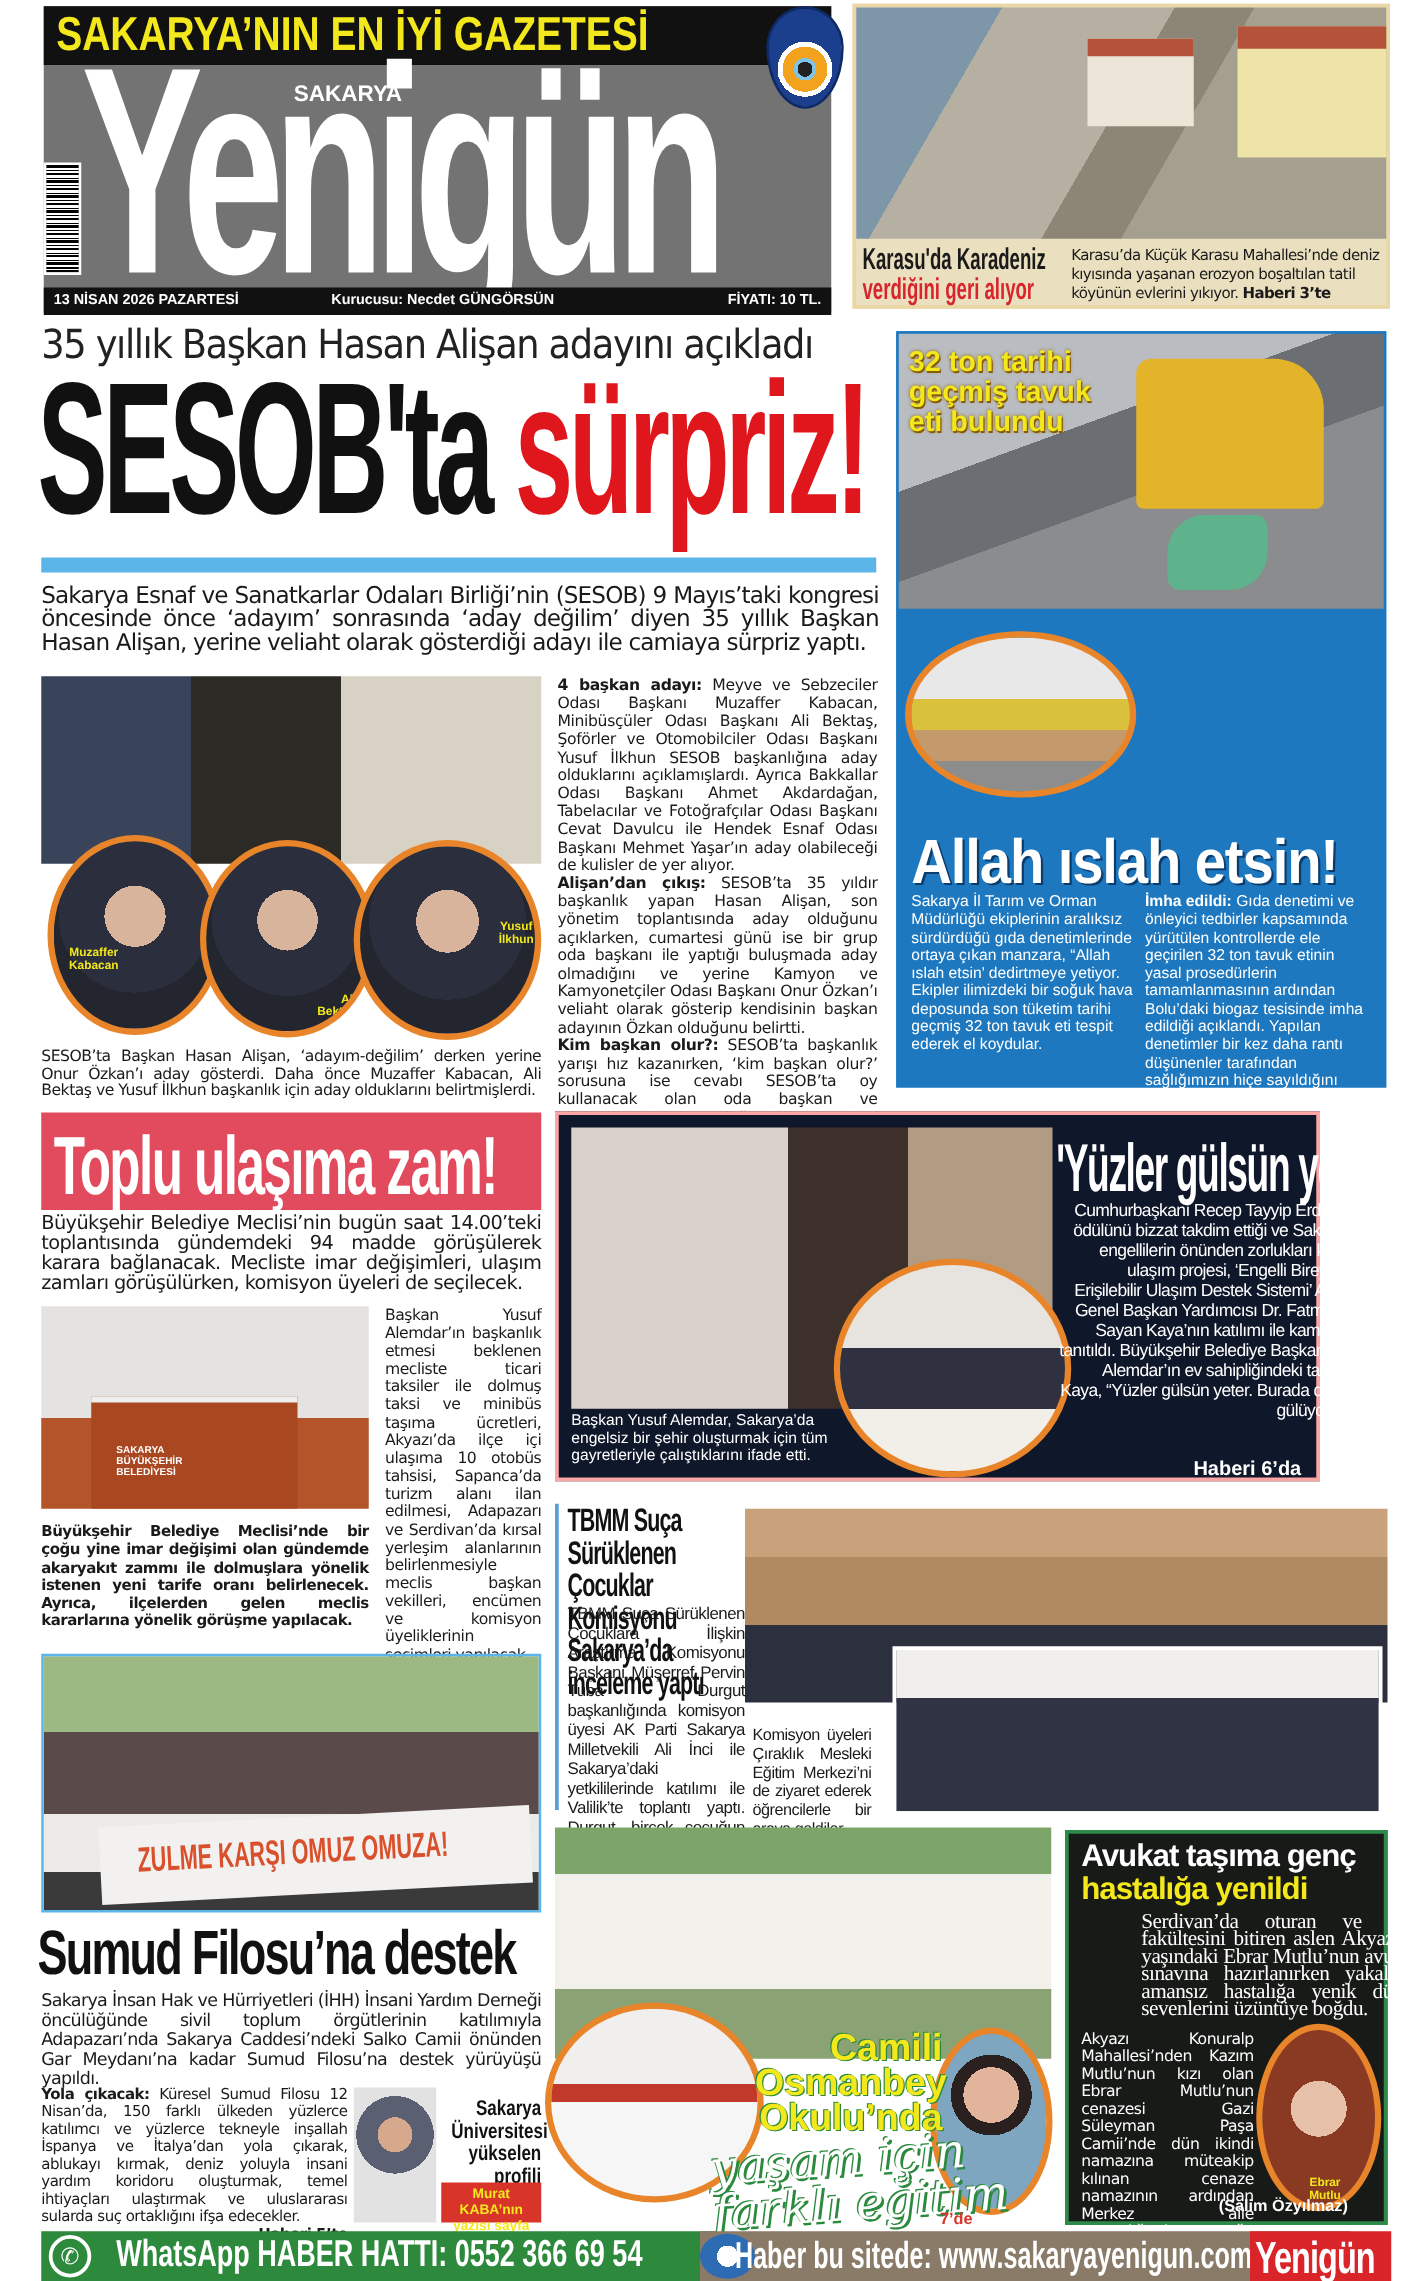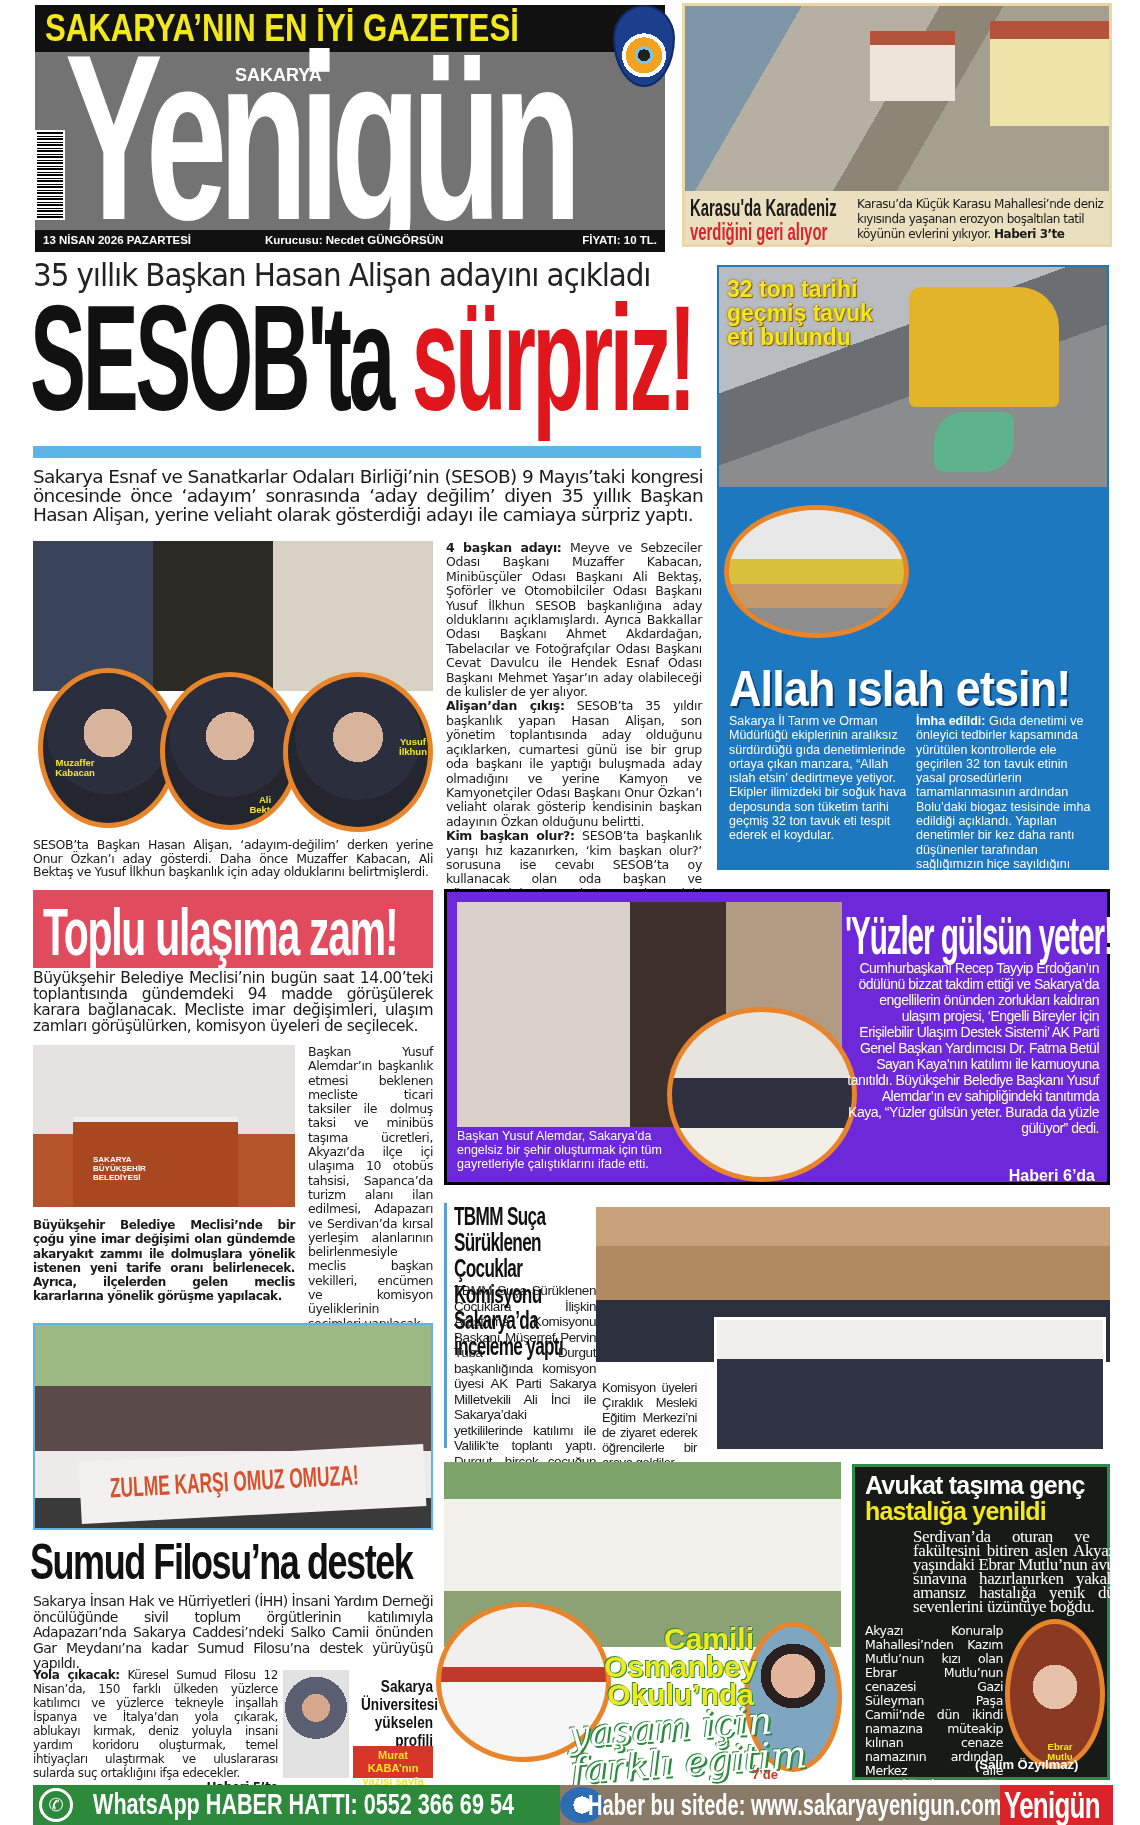--- a/index.html
+++ b/index.html
@@ -62,21 +62,21 @@
   #topluBox { left: 33px; top: 890px; width: 400px; height: 78px; background: #e24b5e; }
   #topluBox .t { position: absolute; left: 10px; top: 4px; font-size: 66px; color: #fff; transform: scaleX(0.62); letter-spacing: -2px; }
   #topluLead { left: 33px; top: 970px; width: 400px; font-family: "DejaVu Sans", sans-serif; font-size: 15.5px; line-height: 16px; letter-spacing: -0.5px; text-align: justify; }
   #meclisPhoto { left: 33px; top: 1045px; width: 262px; height: 162px; background: linear-gradient(180deg, #e5e3e1 0 55%, #b4542a 55%); }
   #meclisPhoto .podium { position:absolute; left:40px; top:72px; width:165px; height:90px; background:#a84720; border-top:5px solid #eee; }
   #meclisPhoto .logo { position:absolute; left:60px; top:110px; font-size:8px; color:#fff; font-weight:bold; line-height:9px; }
   #topluCol2 { left: 308px; top: 1045px; width: 125px; font-family: "DejaVu Sans", sans-serif; font-size: 12.5px; line-height: 14.3px; letter-spacing: -0.4px; text-align: justify; }
   #topluBold { left: 33px; top: 1218px; width: 262px; font-family: "DejaVu Sans", sans-serif; font-weight: bold; font-size: 12px; line-height: 14.3px; letter-spacing: -0.4px; text-align: justify; }
 
   
-  #yuzler { left: 444px; top: 889px; width: 666px; height: 296px; background: #6d28d9; border: 3px solid #000000; }
+  #yuzler { left: 444px; top: 889px; width: 612px; height: 296px; background: #0f172a; border: 3px solid #fca5a5; }
   #yuzler .p1 { left: 10px; top: 10px; width: 385px; height: 225px; background: linear-gradient(90deg, #d9d1c9 0 45%, #3d2f2a 45% 70%, #b19b83 70%); }
   #yuzler .headline { position: absolute; left: 398px; top: 12px; font-size: 54px; color: #fff; transform: scaleX(0.55); letter-spacing: -2px; }
   #yuzler .text { position: absolute; left: 400px; top: 68px; width: 252px; color: #fff; font-family: "Liberation Sans", sans-serif; font-size: 14px; line-height: 16px; letter-spacing: -0.5px; text-align: right; }
   #yuzler .cap { position: absolute; left: 10px; top: 237px; width: 210px; color: #fff; font-size: 12.5px; line-height: 14px; font-family: "Liberation Sans", sans-serif; }
   #yuzler .more { position: absolute; right: 12px; top: 275px; color: #fff; font-weight: bold; font-size: 16px; }
 
   
   #tbmm { left: 444px; top: 1195px; width: 666px; height: 258px; }
   #tbmm .vline { position: absolute; left: 0; top: 8px; width: 3px; height: 245px; background: #5a9fd6; }
   #tbmm .head { position: absolute; left: 10px; top: 8px; font-size: 26px; line-height: 26px; color: #111; transform: scaleX(0.66); letter-spacing: -1px; }
@@ -155,21 +155,21 @@
   <span class="black">SESOB'ta</span> <span class="red">sürpriz!</span>
 </div>
 <div id="bluebar" class="abs"></div>
 <div id="leadtext" class="abs">Sakarya Esnaf ve Sanatkarlar Odaları Birliği’nin (SESOB) 9 Mayıs’taki kongresi öncesinde önce ‘adayım’ sonrasında ‘aday değilim’ diyen 35 yıllık Başkan Hasan Alişan, yerine veliaht olarak gösterdiği adayı ile camiaya sürpriz yaptı.</div>
 
 <div id="sesobPhoto" class="photo"></div>
 <div class="circle personcirc" style="left:38px;top:668px;width:140px;height:160px;">
   <div class="namelabel" style="left:2px;top:85px;width:60px;">Muzaffer Kabacan</div>
 </div>
 <div class="circle personcirc" style="left:160px;top:672px;width:140px;height:158px;">
-  <div class="namelabel" style="left:80px;top:118px;width:40px;">Ali Bektaş</div>
+  <div class="namelabel" style="left:80px;top:118px;width:40px;text-align:right;">Ali Bektaş</div>
 </div>
 <div class="circle personcirc" style="left:283px;top:672px;width:150px;height:160px;">
   <div class="namelabel" style="left:105px;top:60px;width:40px;">Yusuf İlkhun</div>
 </div>
 <div id="sesobCaption" class="abs">SESOB’ta Başkan Hasan Alişan, ‘adayım-değilim’ derken yerine Onur Özkan’ı aday gösterdi. Daha önce Muzaffer Kabacan, Ali Bektaş ve Yusuf İlkhun başkanlık için aday olduklarını belirtmişlerdi.</div>
 
 <div id="sesobCol" class="abs body-text">
   <p><b>4 başkan adayı:</b><span> Meyve ve Sebzeciler Odası Başkanı Muzaffer Kabacan, Minibüsçüler Odası Başkanı Ali Bektaş, Şoförler ve Otomobilciler Odası Başkanı Yusuf İlkhun SESOB başkanlığına aday olduklarını açıklamışlardı. Ayrıca Bakkallar Odası Başkanı Ahmet Akdardağan, Tabelacılar ve Fotoğrafçılar Odası Başkanı Cevat Davulcu ile Hendek Esnaf Odası Başkanı Mehmet Yaşar’ın aday olabileceği de kulisler de yer alıyor.</span></p>
   <p><b>Alişan’dan çıkış:</b><span> SESOB’ta 35 yıldır başkanlık yapan Hasan Alişan, son yönetim toplantısında aday olduğunu açıklarken, cumartesi günü ise bir grup oda başkanı ile yaptığı buluşmada aday olmadığını ve yerine Kamyon ve Kamyonetçiler Odası Başkanı Onur Özkan’ı veliaht olarak gösterip kendisinin başkan adayının Özkan olduğunu belirtti.</span></p>
   <p><b>Kim başkan olur?:</b><span> SESOB’ta başkanlık yarışı hız kazanırken, ‘kim başkan olur?’ sorusuna ise cevabı SESOB’ta oy kullanacak olan oda başkan ve yöneticilerinin oluşturduğu 440 civarındaki delege verecek. Alişan’ın başkan adayı Özkan, bugün itibariyle çalışmalara başlayacağını açıkladı.</span> <b style="float:right">(Haber Merkezi)</b></p>

